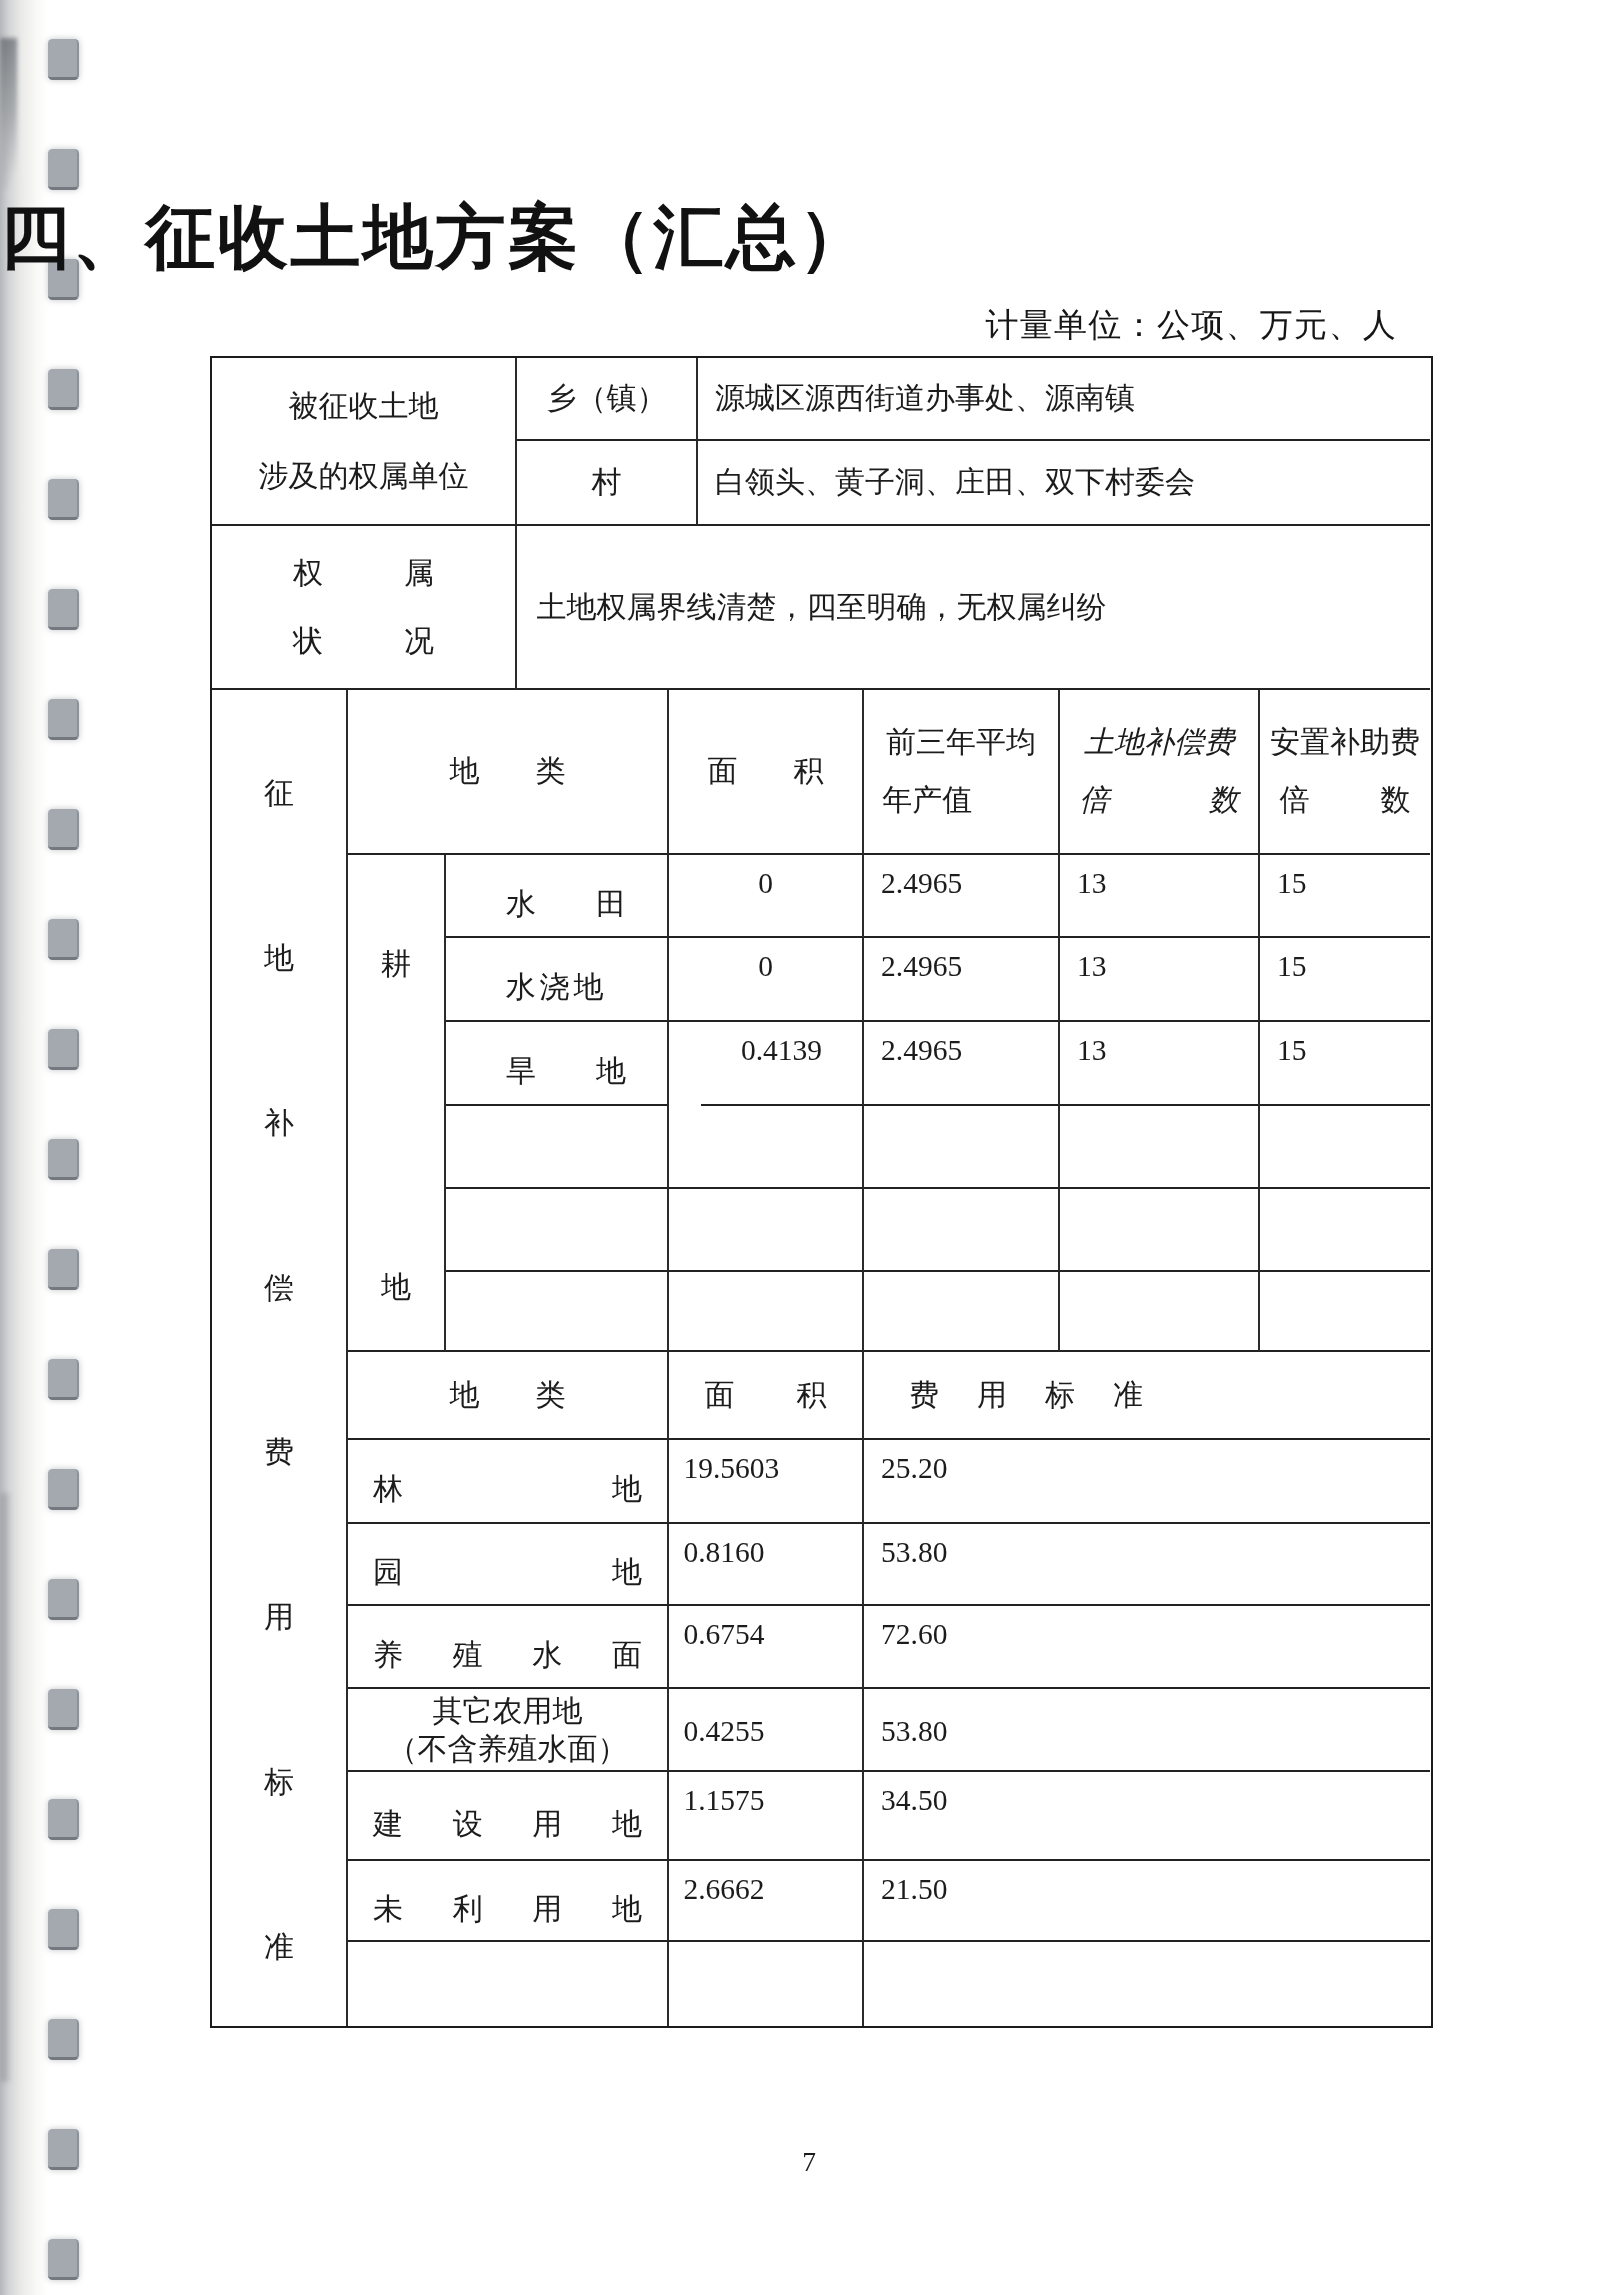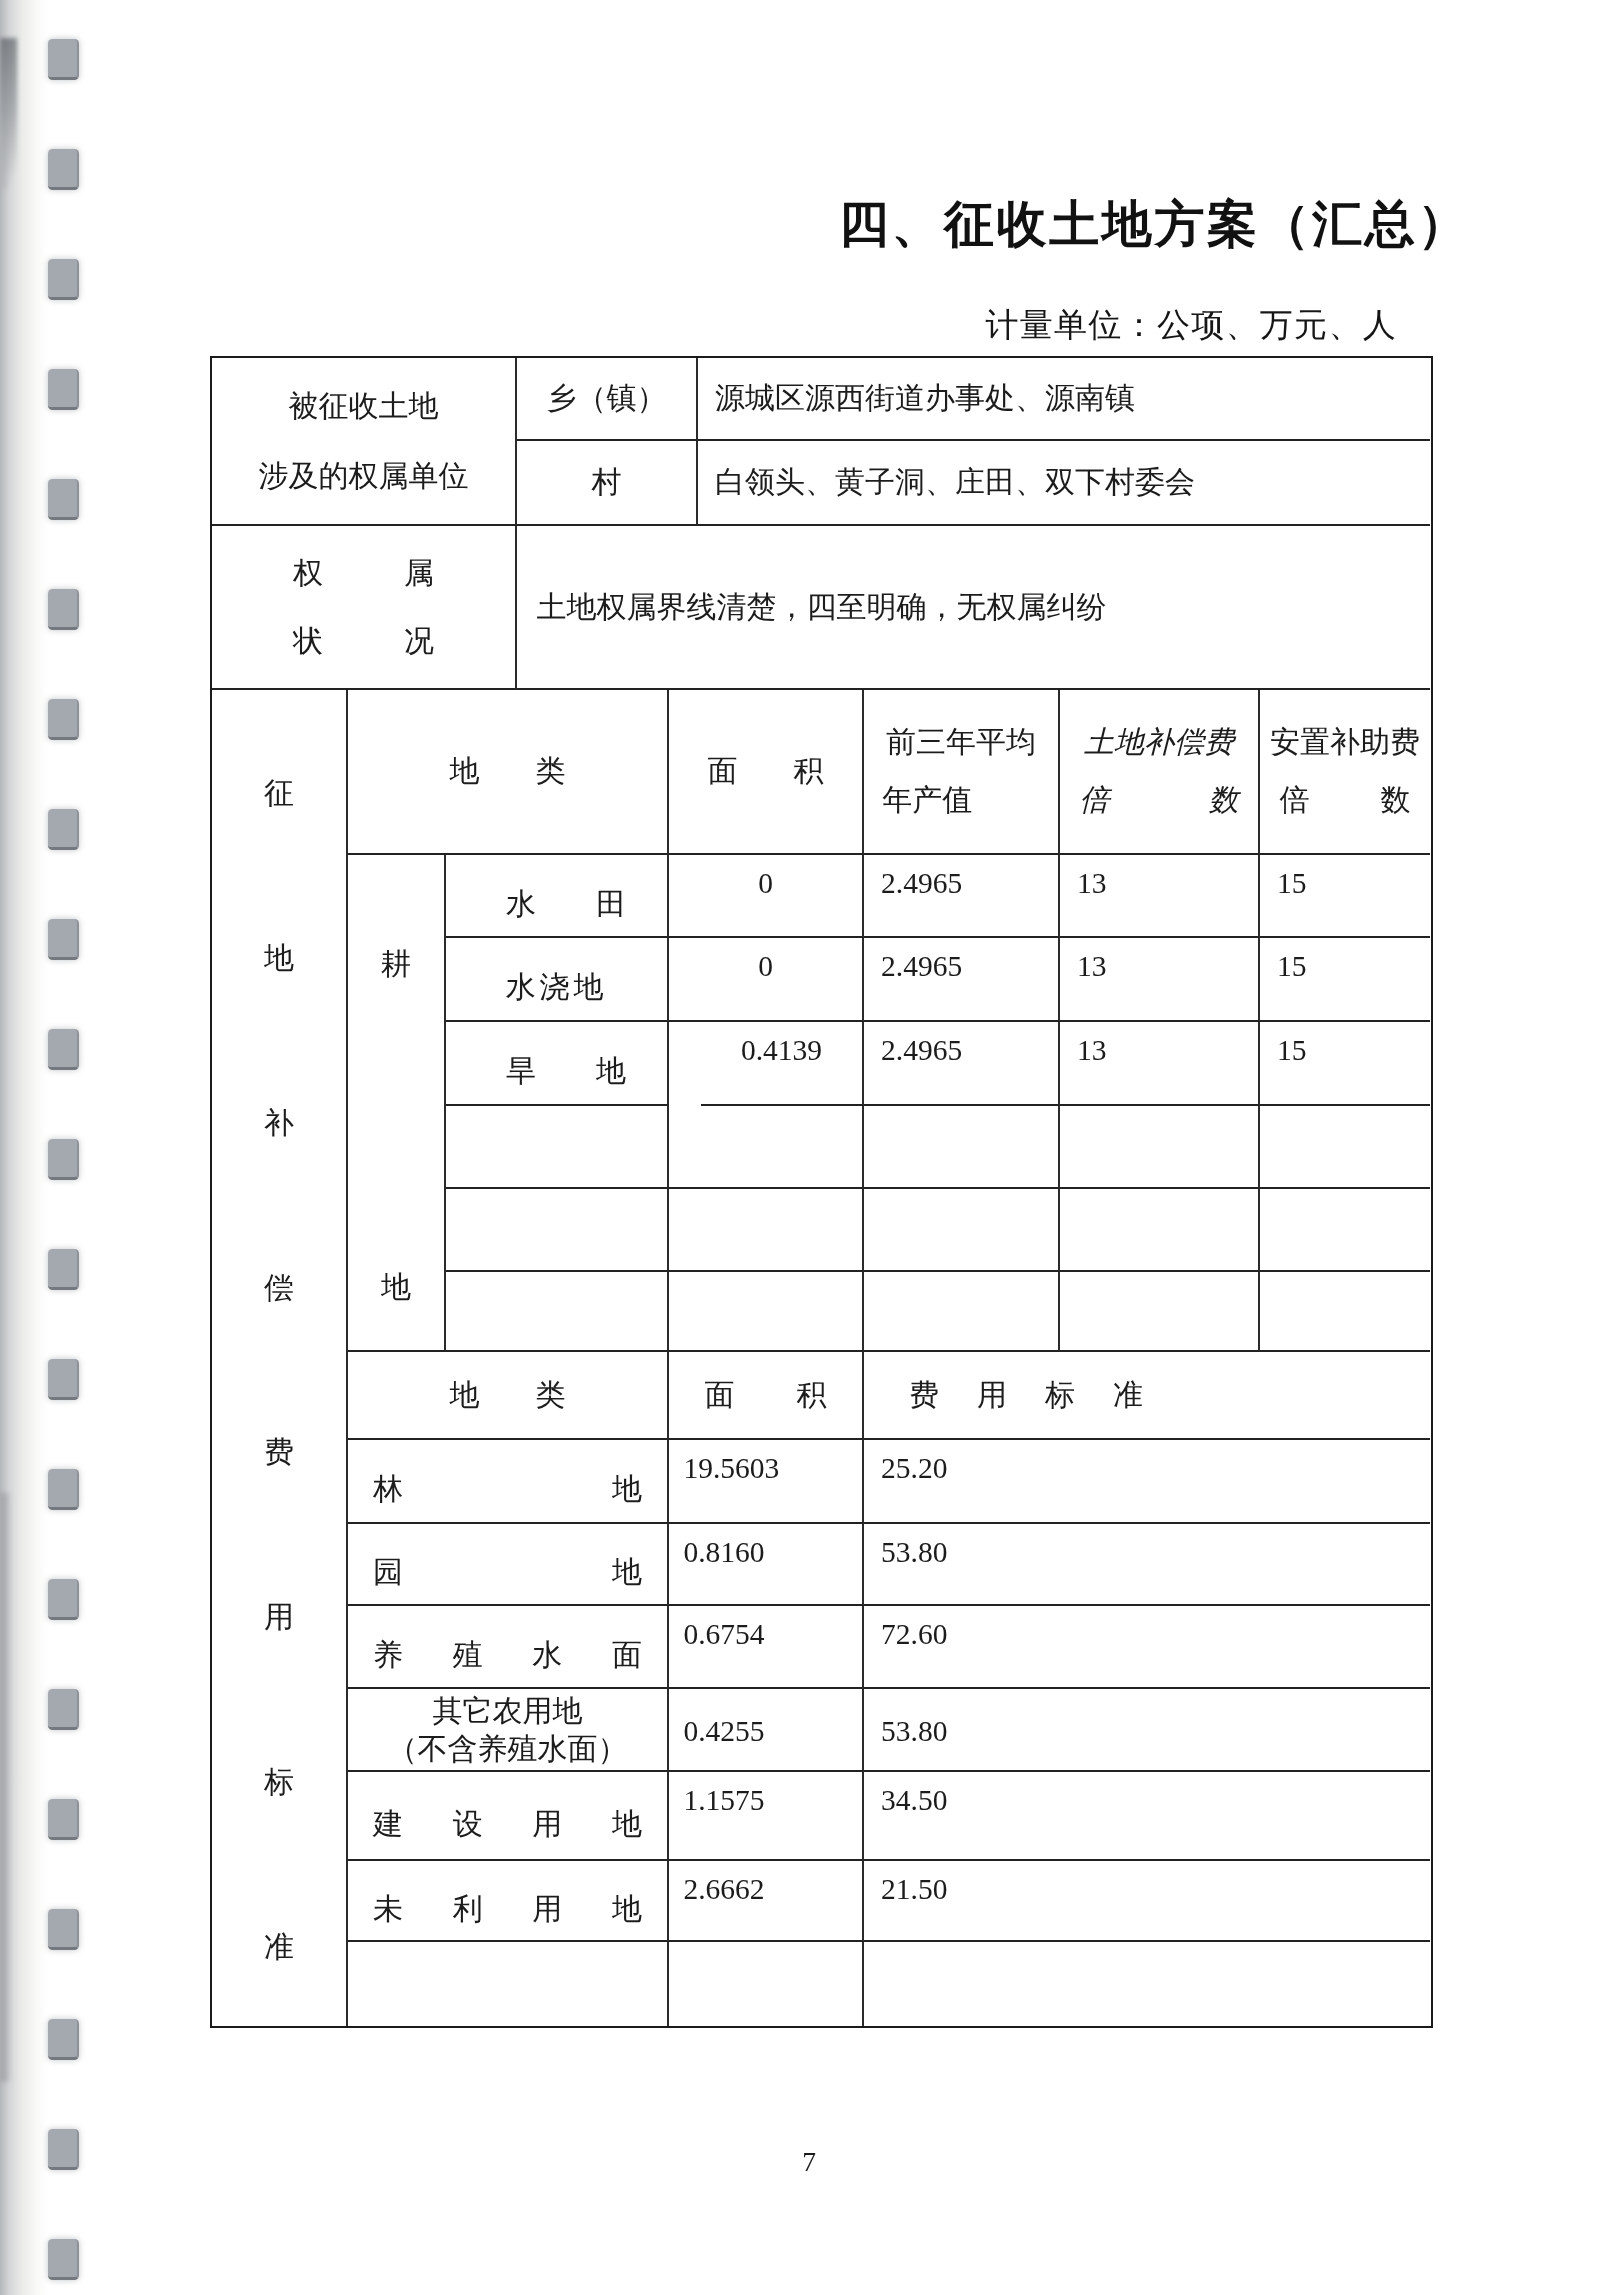--- a/index.html
+++ b/index.html
@@ -36,23 +36,23 @@
     position:absolute;left:48px;width:29px;height:38px;
     background:#a4a9af;
     border-radius:4.6px;
     border-bottom:3.9px solid #74797f;
     border-right:2px solid #8d9298;
     box-shadow:0 0 6.5px rgba(120,125,130,.45);
   }
   
   .doc-title{
     position:absolute;left:0;top:191px;width:1470px;
-    text-align:right;
+    text-align:left;
     font-family:"Liberation Sans","DejaVu Sans",sans-serif;
-    font-weight:900;font-size:50px;letter-spacing:2.6px;
+    font-weight:900;font-size:70px;letter-spacing:2.6px;
     color:#111;
   }
   .unit-note{
     position:absolute;top:303px;right:221px;
     font-size:33px;letter-spacing:1.3px;color:#161616;
   }
   .page-number{
     position:absolute;top:2146px;left:0;width:1618px;text-align:center;
     font-size:27.5px;color:#1a1a1a;
   }

